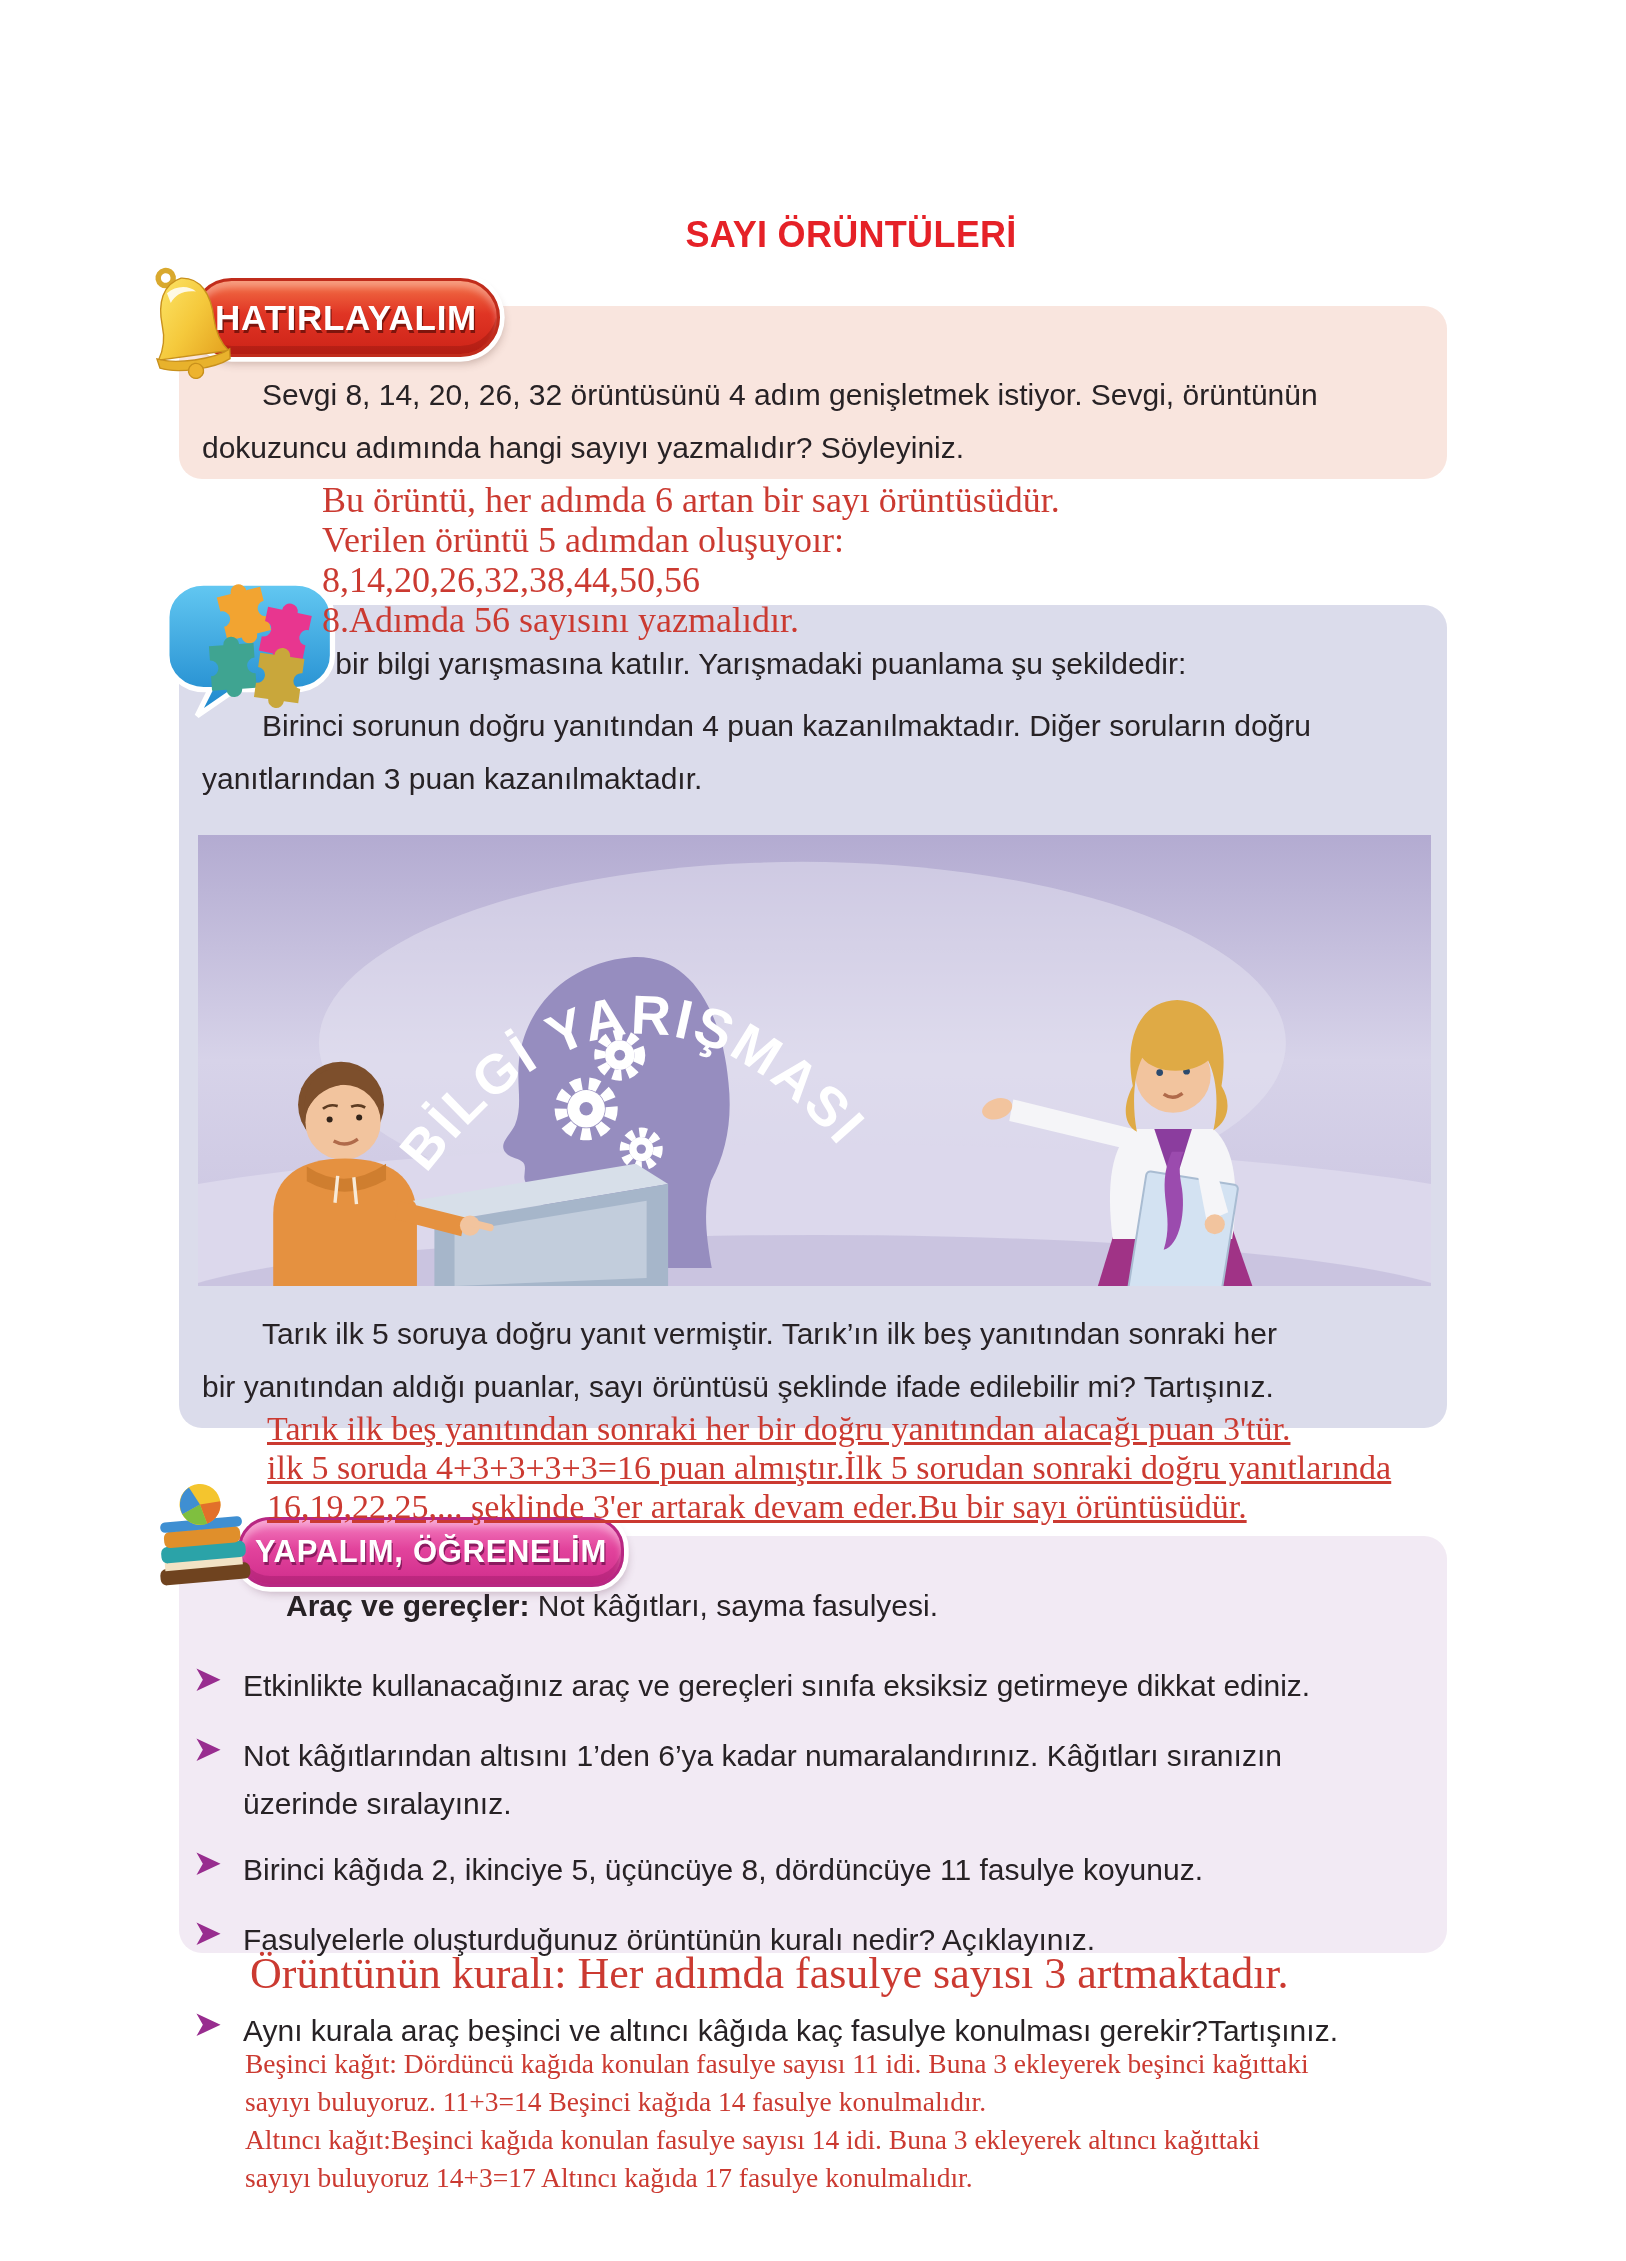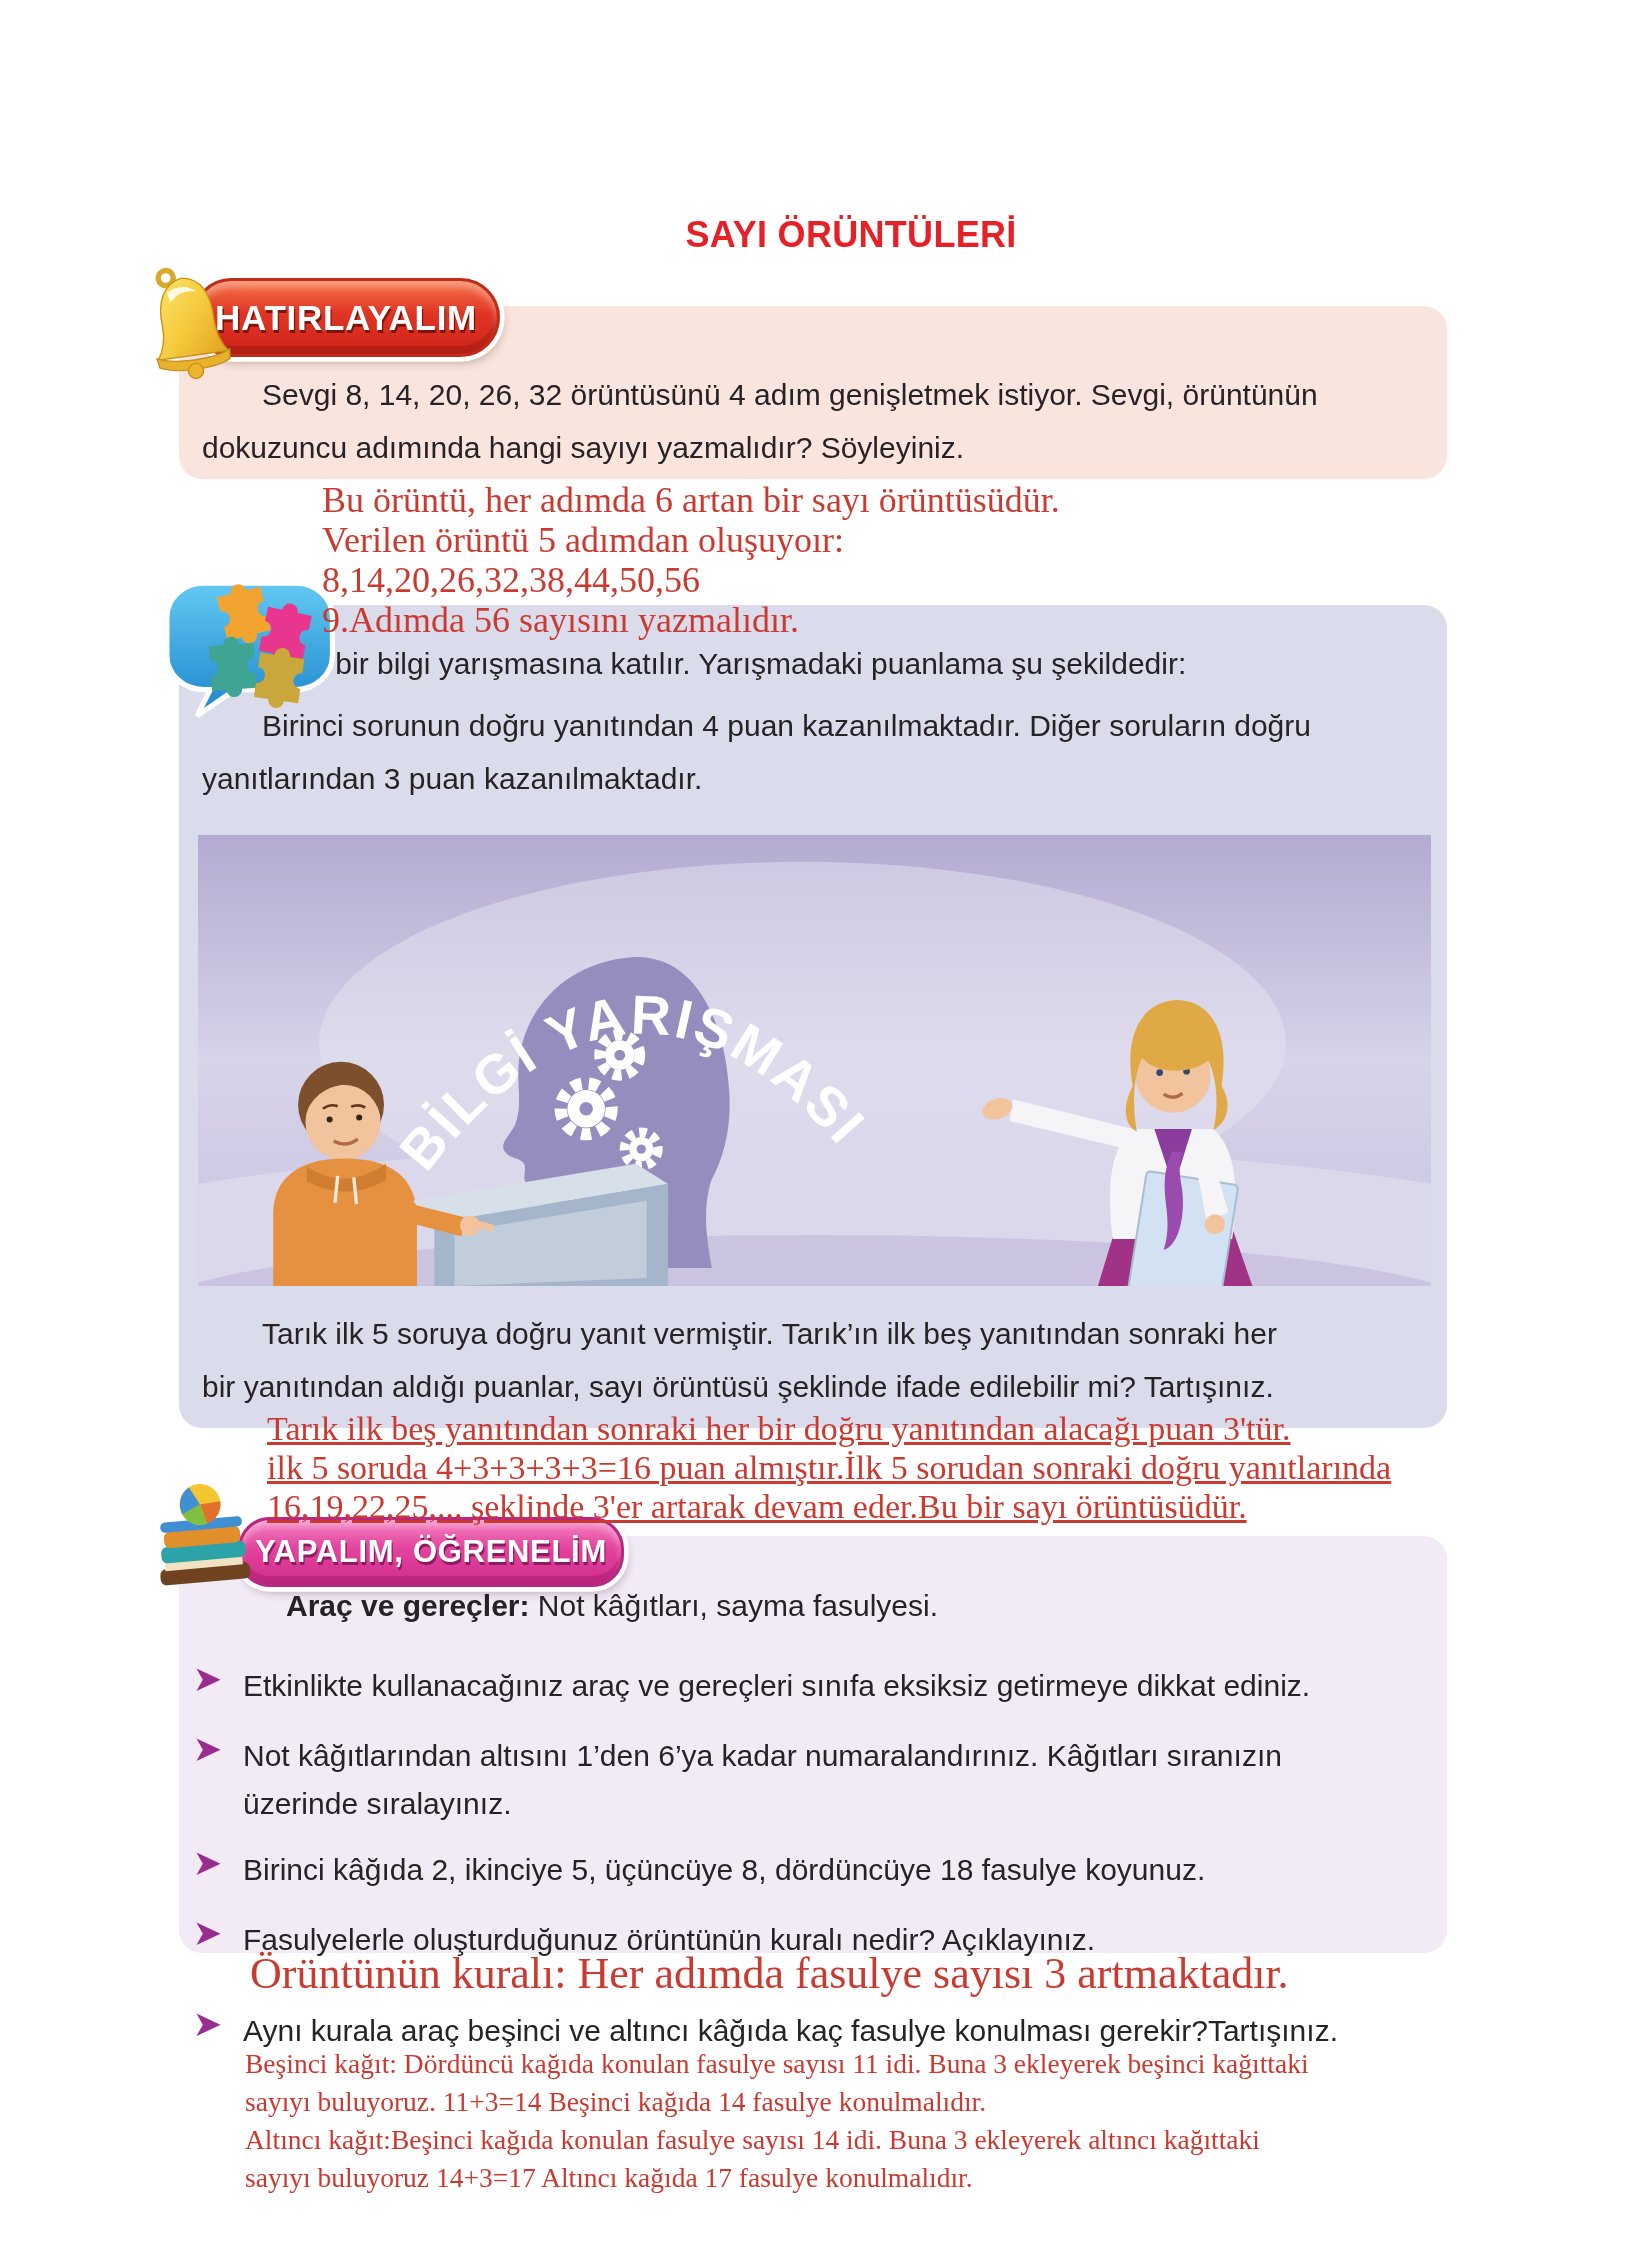--- a/index.html
+++ b/index.html
@@ -122,21 +122,21 @@
 
   <div class="para p-problem">
     <div class="line indent">Sevgi 8, 14, 20, 26, 32 örüntüsünü 4 adım genişletmek istiyor. Sevgi, örüntünün</div>
     <div class="line">dokuzuncu adımında hangi sayıyı yazmalıdır? Söyleyiniz.</div>
   </div>
 
   <div class="hand hand-1">
     <div class="line">Bu örüntü, her adımda 6 artan bir sayı örüntüsüdür.</div>
     <div class="line">Verilen örüntü 5 adımdan oluşuyoır:</div>
     <div class="line">8,14,20,26,32,38,44,50,56</div>
-    <div class="line">9.Adımda 56 sayısını yazmalıdır.</div>
+    <div class="line">8.Adımda 56 sayısını yazmalıdır.</div>
   </div>
 
   <div class="box box-quiz"></div>
 
   <svg class="abs icon-puzzle" viewBox="0 0 285 245">
     <defs>
       <linearGradient id="blueG" x1="0" y1="0" x2="0" y2="1">
         <stop offset="0" stop-color="#63c8f2"></stop>
           <stop offset="1" stop-color="#1b86cc"></stop>
       </linearGradient>
@@ -291,21 +291,21 @@
   <div class="step step-2">
     <svg class="arr" viewBox="0 0 40 36">
         <path d="M3,2 L37,18 L3,34 L12,18 Z" fill="#982d8f"></path>
       </svg>
     <div class="txt">Not kâğıtlarından altısını 1’den 6’ya kadar numaralandırınız. Kâğıtları sıranızın üzerinde sıralayınız.</div>
   </div>
   <div class="step step-3">
     <svg class="arr" viewBox="0 0 40 36">
         <path d="M3,2 L37,18 L3,34 L12,18 Z" fill="#982d8f"></path>
       </svg>
-    <div class="txt">Birinci kâğıda 2, ikinciye 5, üçüncüye 8, dördüncüye 18 fasulye koyunuz.</div>
+    <div class="txt">Birinci kâğıda 2, ikinciye 5, üçüncüye 8, dördüncüye 11 fasulye koyunuz.</div>
   </div>
   <div class="step step-4">
     <svg class="arr" viewBox="0 0 40 36">
         <path d="M3,2 L37,18 L3,34 L12,18 Z" fill="#982d8f"></path>
       </svg>
     <div class="txt">Fasulyelerle oluşturduğunuz örüntünün kuralı nedir? Açıklayınız.</div>
   </div>
 
   <div class="hand hand-rule">Örüntünün kuralı: Her adımda fasulye sayısı 3 artmaktadır.</div>
 

